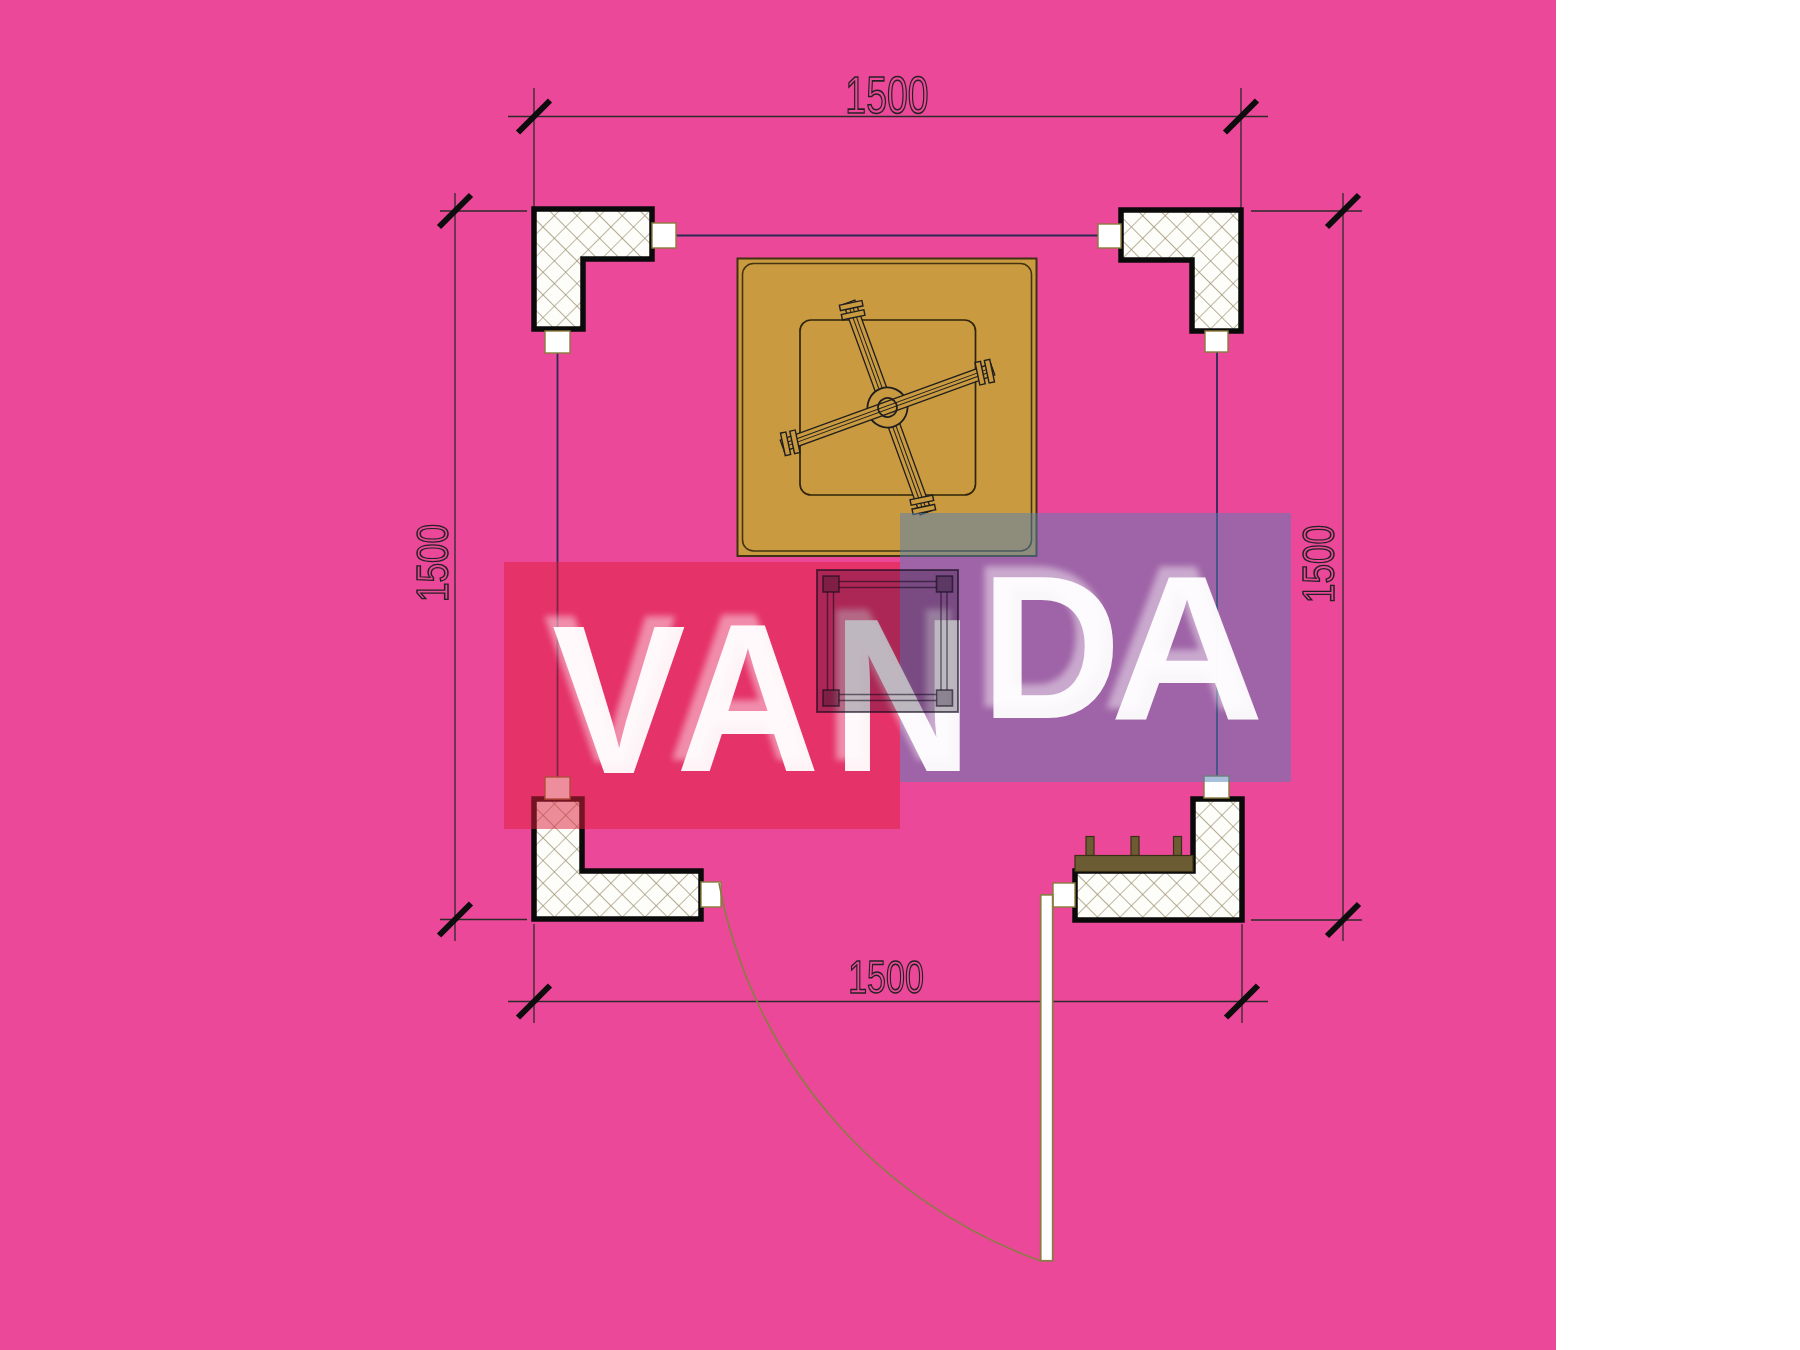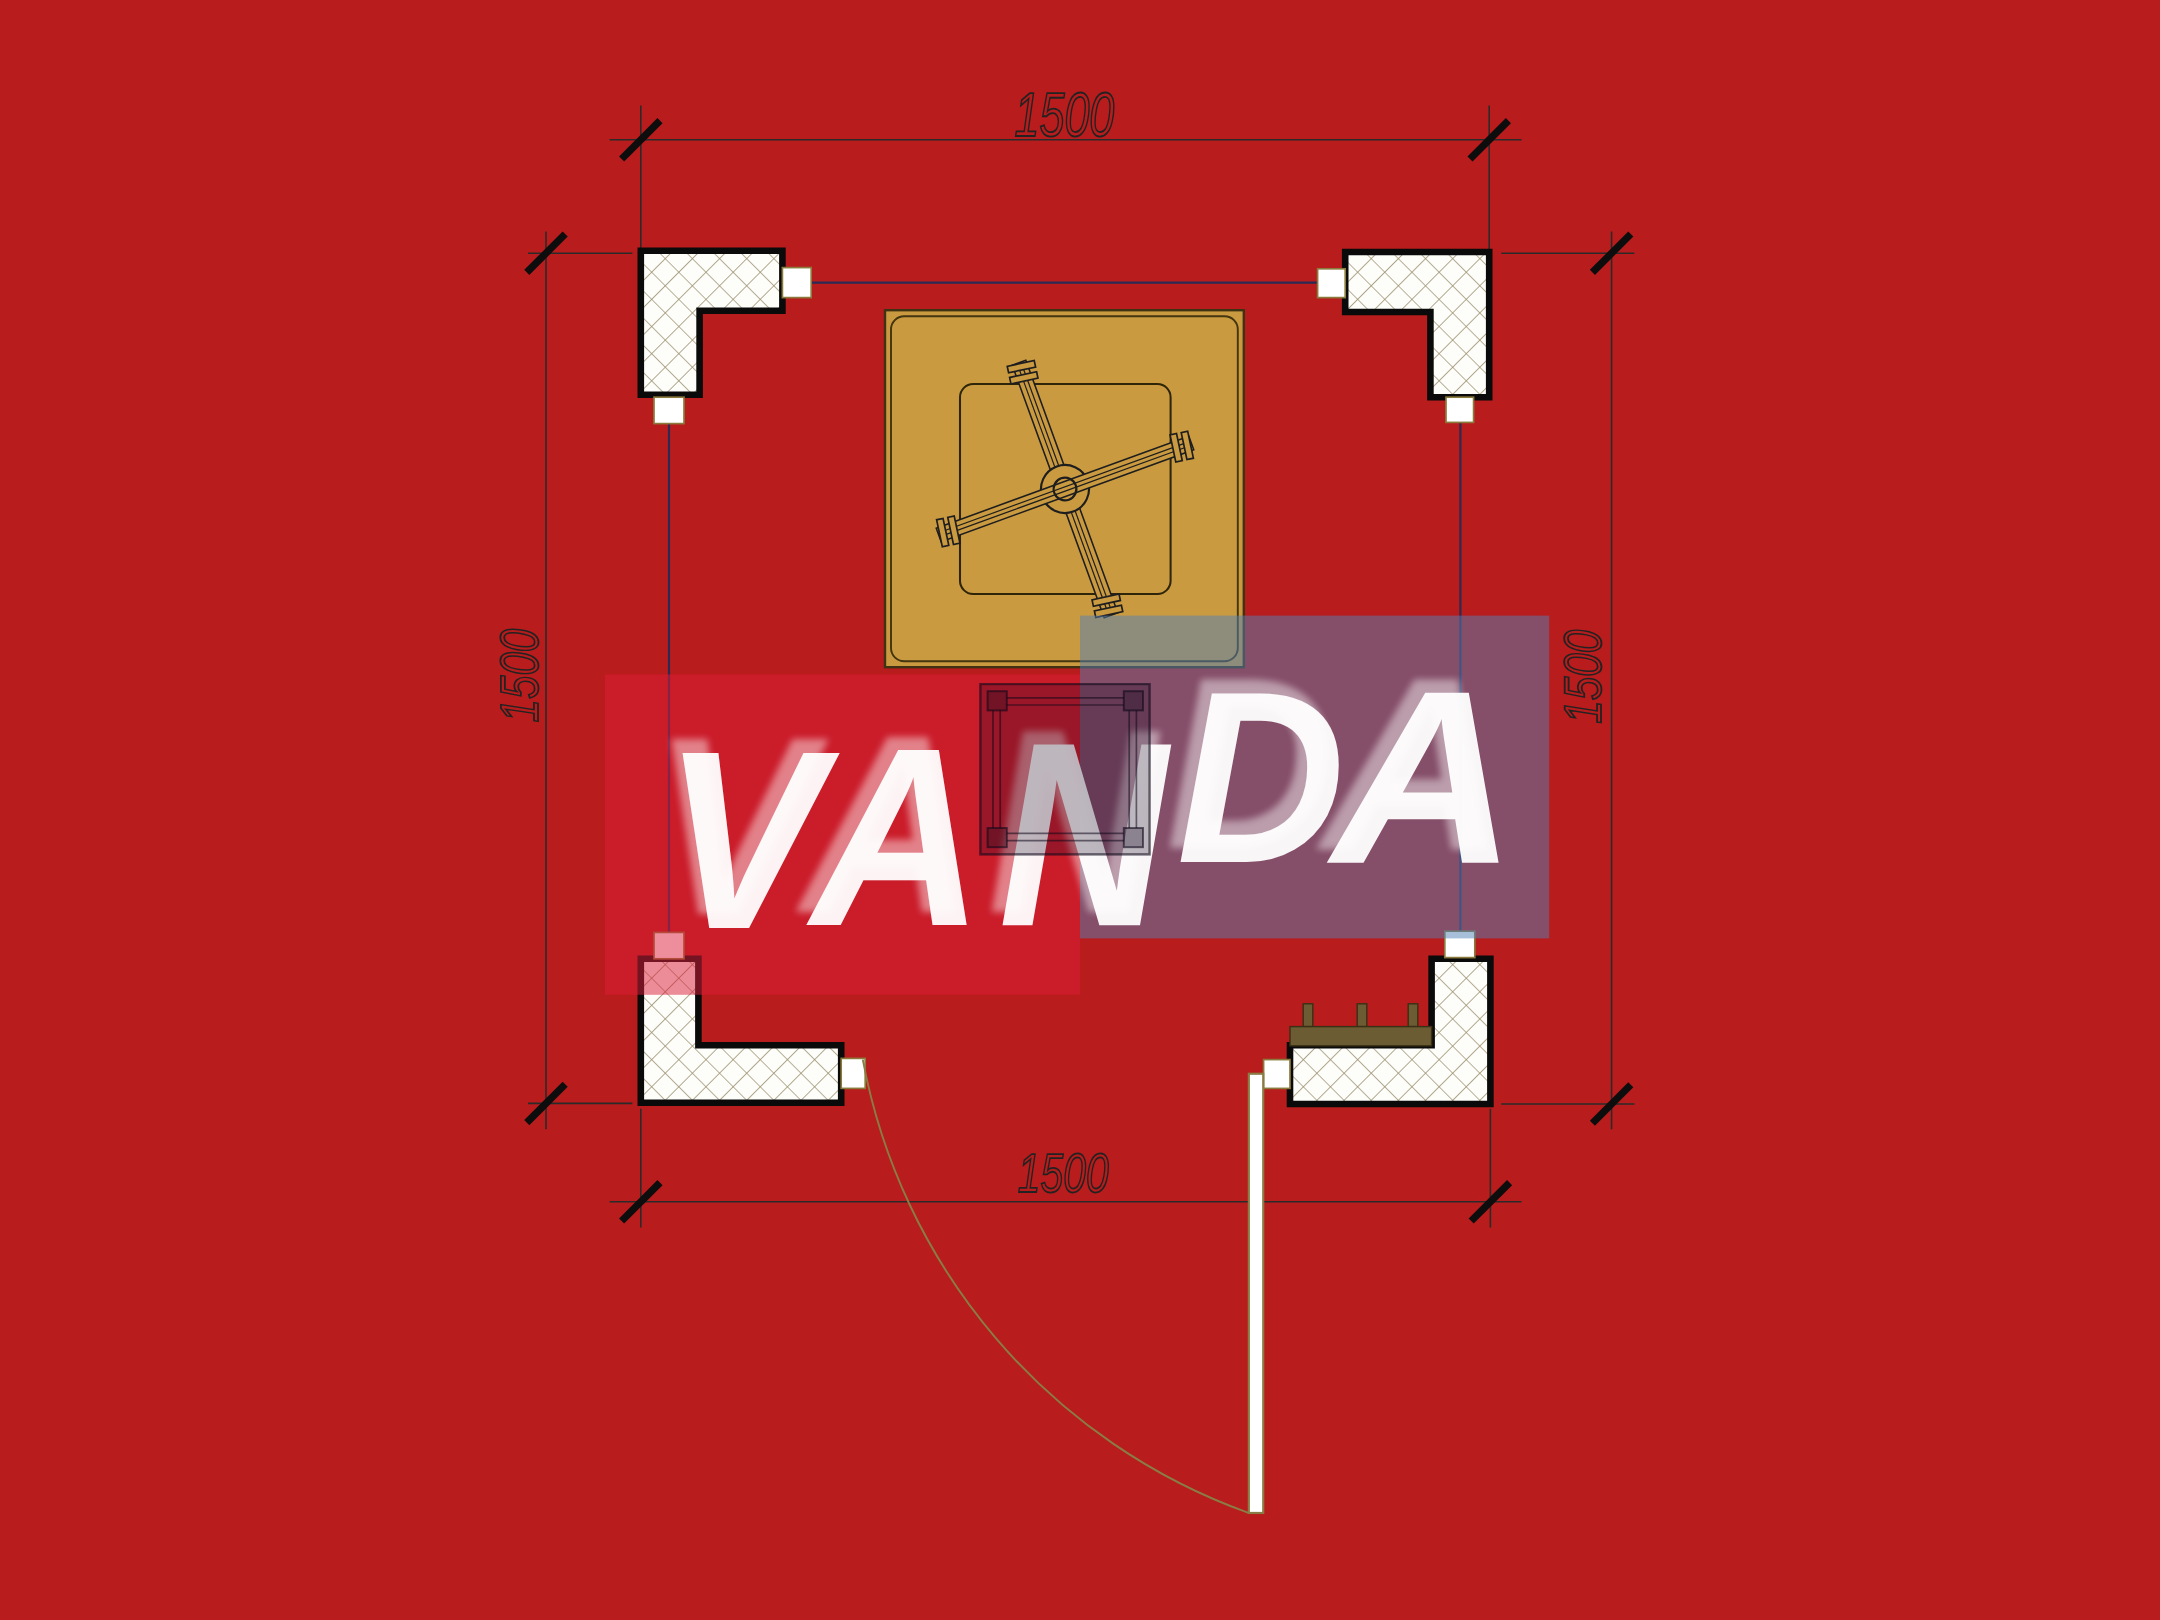--- a/index.html
+++ b/index.html
@@ -1,17 +1,17 @@
 <!DOCTYPE html>
 <html><head>
 <meta charset="utf-8">
 <style>
   html,body{margin:0;padding:0;background:#ffffff;}
-  .page{position:relative;width:1800px;height:1350px;background:#b91c1c;overflow:hidden;
-        font-family:"Liberation Sans", sans-serif;font-style:italic;}
+  .page{position:relative;width:1556px;height:1350px;background:#ec4899;overflow:hidden;
+        font-family:"Liberation Sans", sans-serif;}
   svg{position:absolute;left:0;top:0;}
 </style>
 </head>
 <body>
 <div class="page">
 <svg width="1800" height="1350" viewBox="0 0 1800 1350">
 <defs>
   <pattern id="hatch" width="16" height="16" patternUnits="userSpaceOnUse" patternTransform="rotate(45)">
     <rect width="16" height="16" fill="#fdfdfa"></rect>
     <path d="M0 0 H16 M0 0 V16" stroke="#9c9070" stroke-width="1.3" fill="none"></path>

